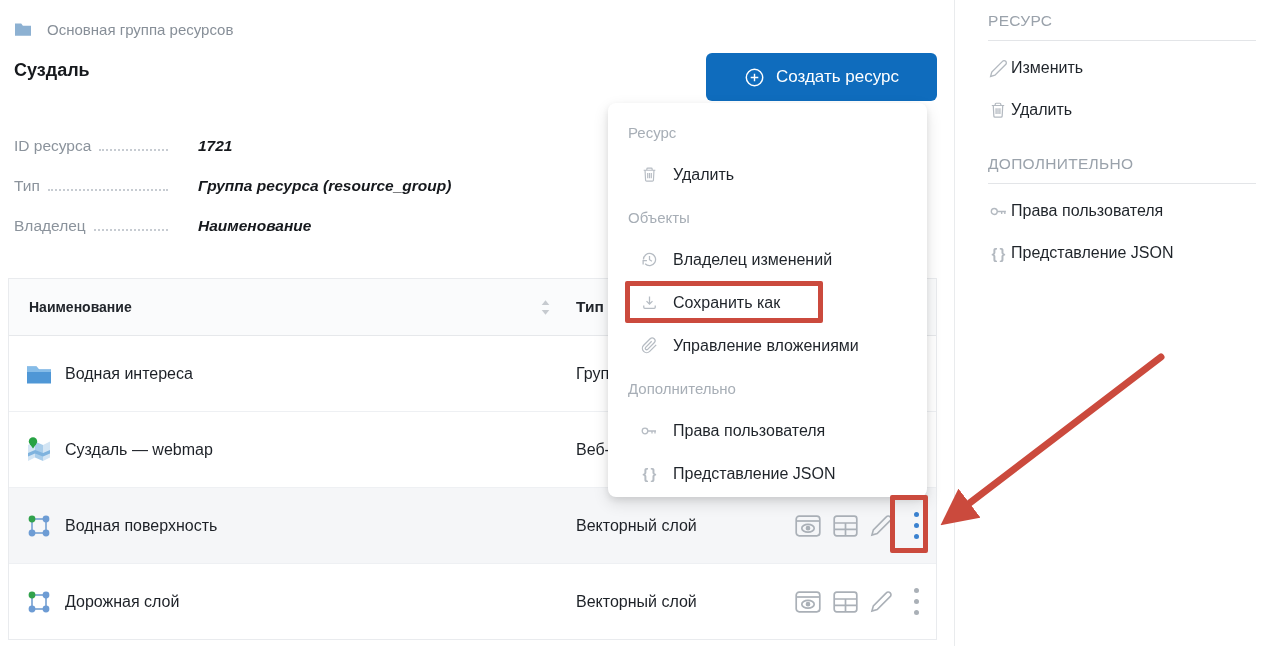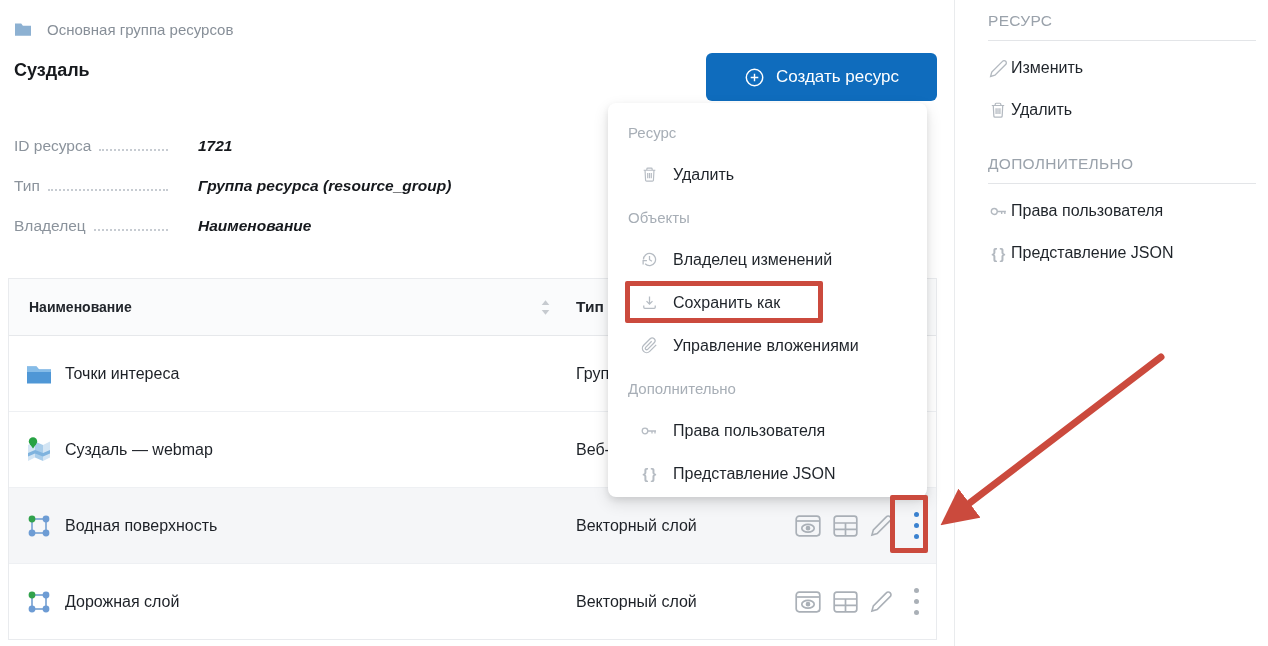--- a/index.html
+++ b/index.html
@@ -133,21 +133,21 @@
           </svg>
       </span>
       <span class="th-type">Тип</span>
     </div>
 
     <div class="t-row">
       <svg class="row-icon" viewBox="0 0 28 28">
         <path d="M2 6.5h9.5l2.5 3H26v14H2z" fill="#4f97d6"></path>
         <path d="M2 6.5h9.5l2.5 3H26v2.6H2z" fill="#85bce8"></path>
       </svg>
-      <span class="cell-name">Точки интереса</span>
+      <span class="cell-name">Водная интереса</span>
       <span class="cell-type">Группа ресурсов</span>
     </div>
 
     <div class="t-row">
       <svg class="row-icon" viewBox="0 0 28 28">
         <path d="M3 9l7-3.5v16L3 25z" fill="#d3e5f4"></path>
         <path d="M10 5.5l8 3.5v16l-8-3.5z" fill="#a9cdea"></path>
         <path d="M18 9l7-3.5v16L18 25z" fill="#d3e5f4"></path>
         <path d="M3 17l7-3 8 3 7-3v3.4l-7 3-8-3-7 3z" fill="#7fb3de"></path>
         <circle cx="8" cy="5.4" r="4.2" fill="#27a243"></circle>

